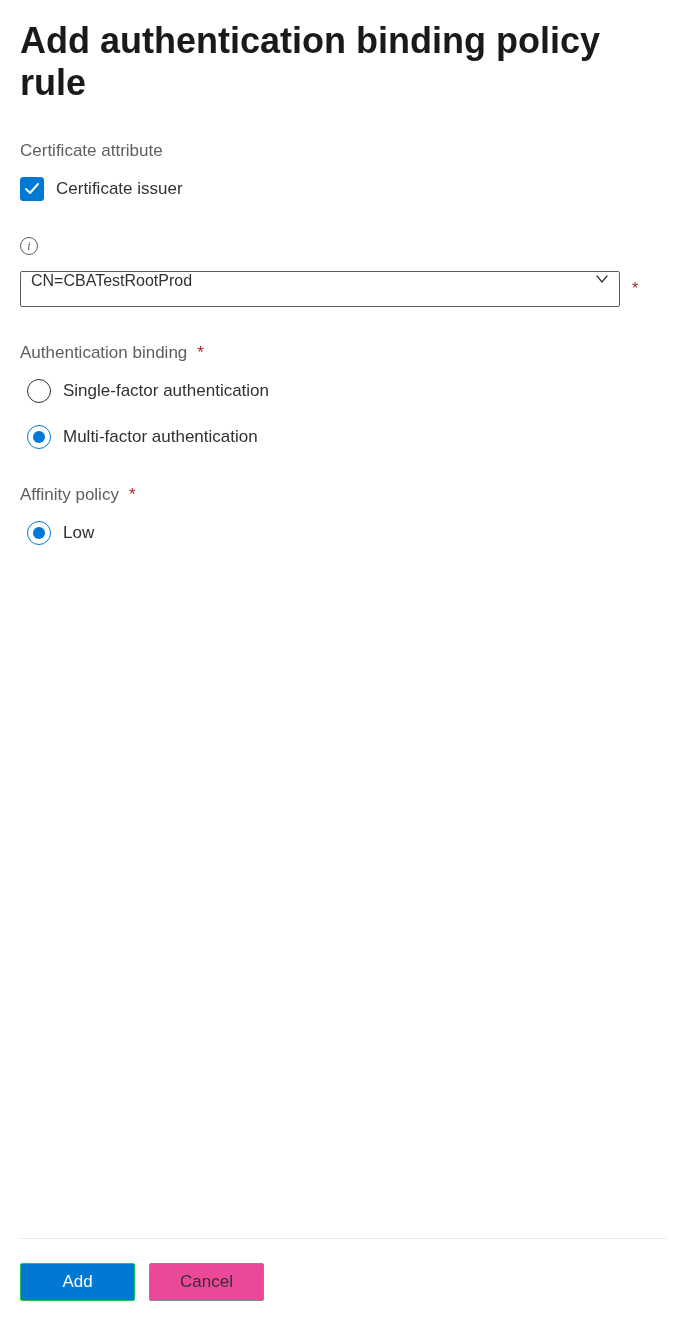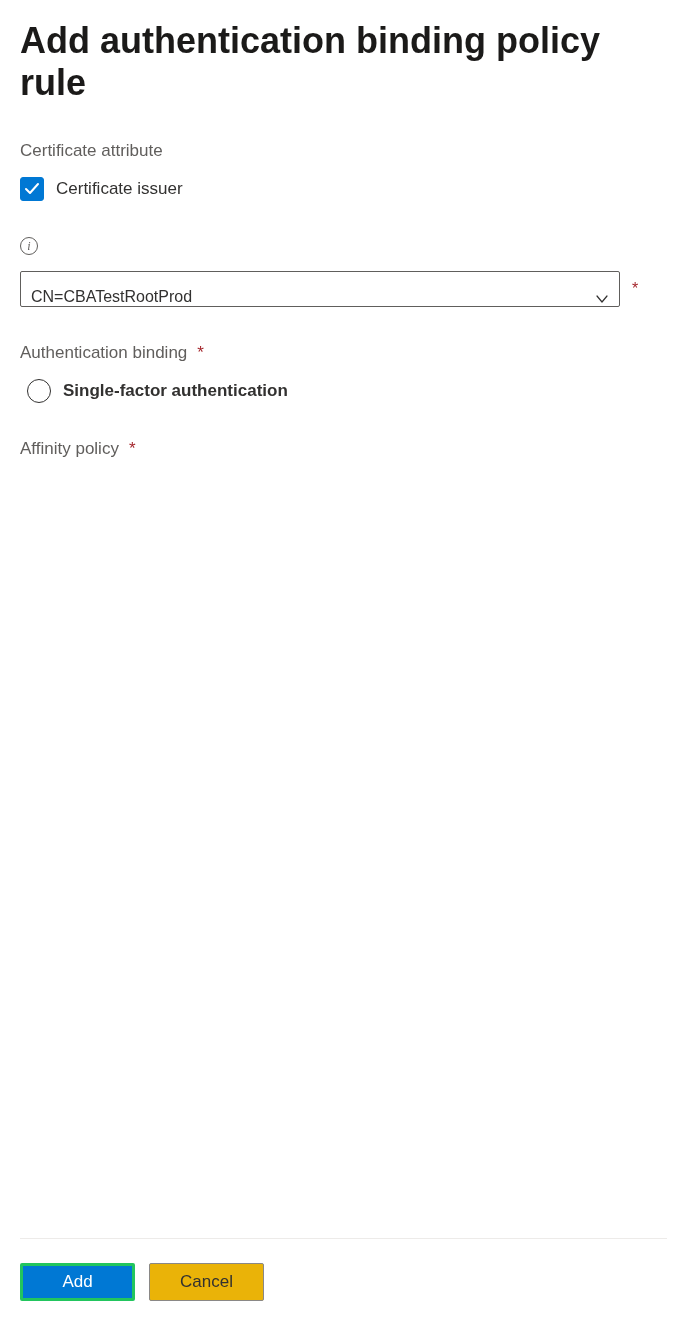--- a/index.html
+++ b/index.html
@@ -71,21 +71,21 @@
       gap: 10px;
       margin-top: 4px;
     }
     .dropdown {
       flex: 1;
       max-width: 600px;
       height: 36px;
       border: 1px solid #605e5c;
       border-radius: 2px;
       display: flex;
-      align-items: flex-end;
+      align-items: flex-start;
       justify-content: space-between;
       padding: 0 10px;
       cursor: pointer;
       font-size: 16px;
       background: #fff;
     }
     .dropdown-value { color: #323130; }
     .chevron { width: 14px; height: 14px; }
     .info-icon {
       width: 18px;
@@ -100,21 +100,20 @@
       font-family: serif;
       color: #605e5c;
       cursor: default;
     }
     .radio-row {
       display: flex;
       align-items: center;
       gap: 12px;
       margin-bottom: 22px;
       padding-left: 7px;
-      font-weight: bold;
     }
     .radio {
       width: 24px;
       height: 24px;
       border: 1px solid #323130;
       border-radius: 50%;
       display: flex;
       align-items: center;
       justify-content: center;
       cursor: pointer;
@@ -150,24 +149,24 @@
       font-weight: 400;
       cursor: pointer;
       display: inline-flex;
       align-items: center;
       justify-content: center;
       padding: 0 16px;
     }
     .btn-primary {
       background: #0078d4;
       color: #fff;
-      border: 3px solid #22c55e;
+      border: 1px solid #22c55e;
     }
     .btn-secondary {
-      background: #eab308;
+      background: #ec4899;
       color: #323130;
       border: 1px solid #8a8886;
     }
   </style>
 </head>
 <body>
 
 <h1>Add authentication binding policy rule</h1>
 
 <div class="field-group">
@@ -203,28 +202,40 @@
   <div class="section-label">
     <span>Authentication binding</span>
       <span class="required">*</span>
   </div>
 
   <div class="radio-row">
     <div class="radio"></div>
     <span class="radio-label">Single-factor authentication</span>
   </div>
 
+  <div class="radio-row">
+    <div class="radio selected">
+        <div class="radio-dot"></div>
+      </div>
+    <span class="radio-label">Multi-factor authentication</span>
+  </div>
 </div>
 
 <div class="field-group">
   <div class="section-label">
     <span>Affinity policy</span>
       <span class="required">*</span>
   </div>
 
+  <div class="radio-row">
+    <div class="radio selected">
+        <div class="radio-dot"></div>
+      </div>
+    <span class="radio-label">Low</span>
+  </div>
 
 </div>
 
 <div class="footer">
   <hr class="footer-divider">
   <div class="button-row">
     <button class="btn btn-primary">Add</button>
     <button class="btn btn-secondary">Cancel</button>
   </div>
 </div>

